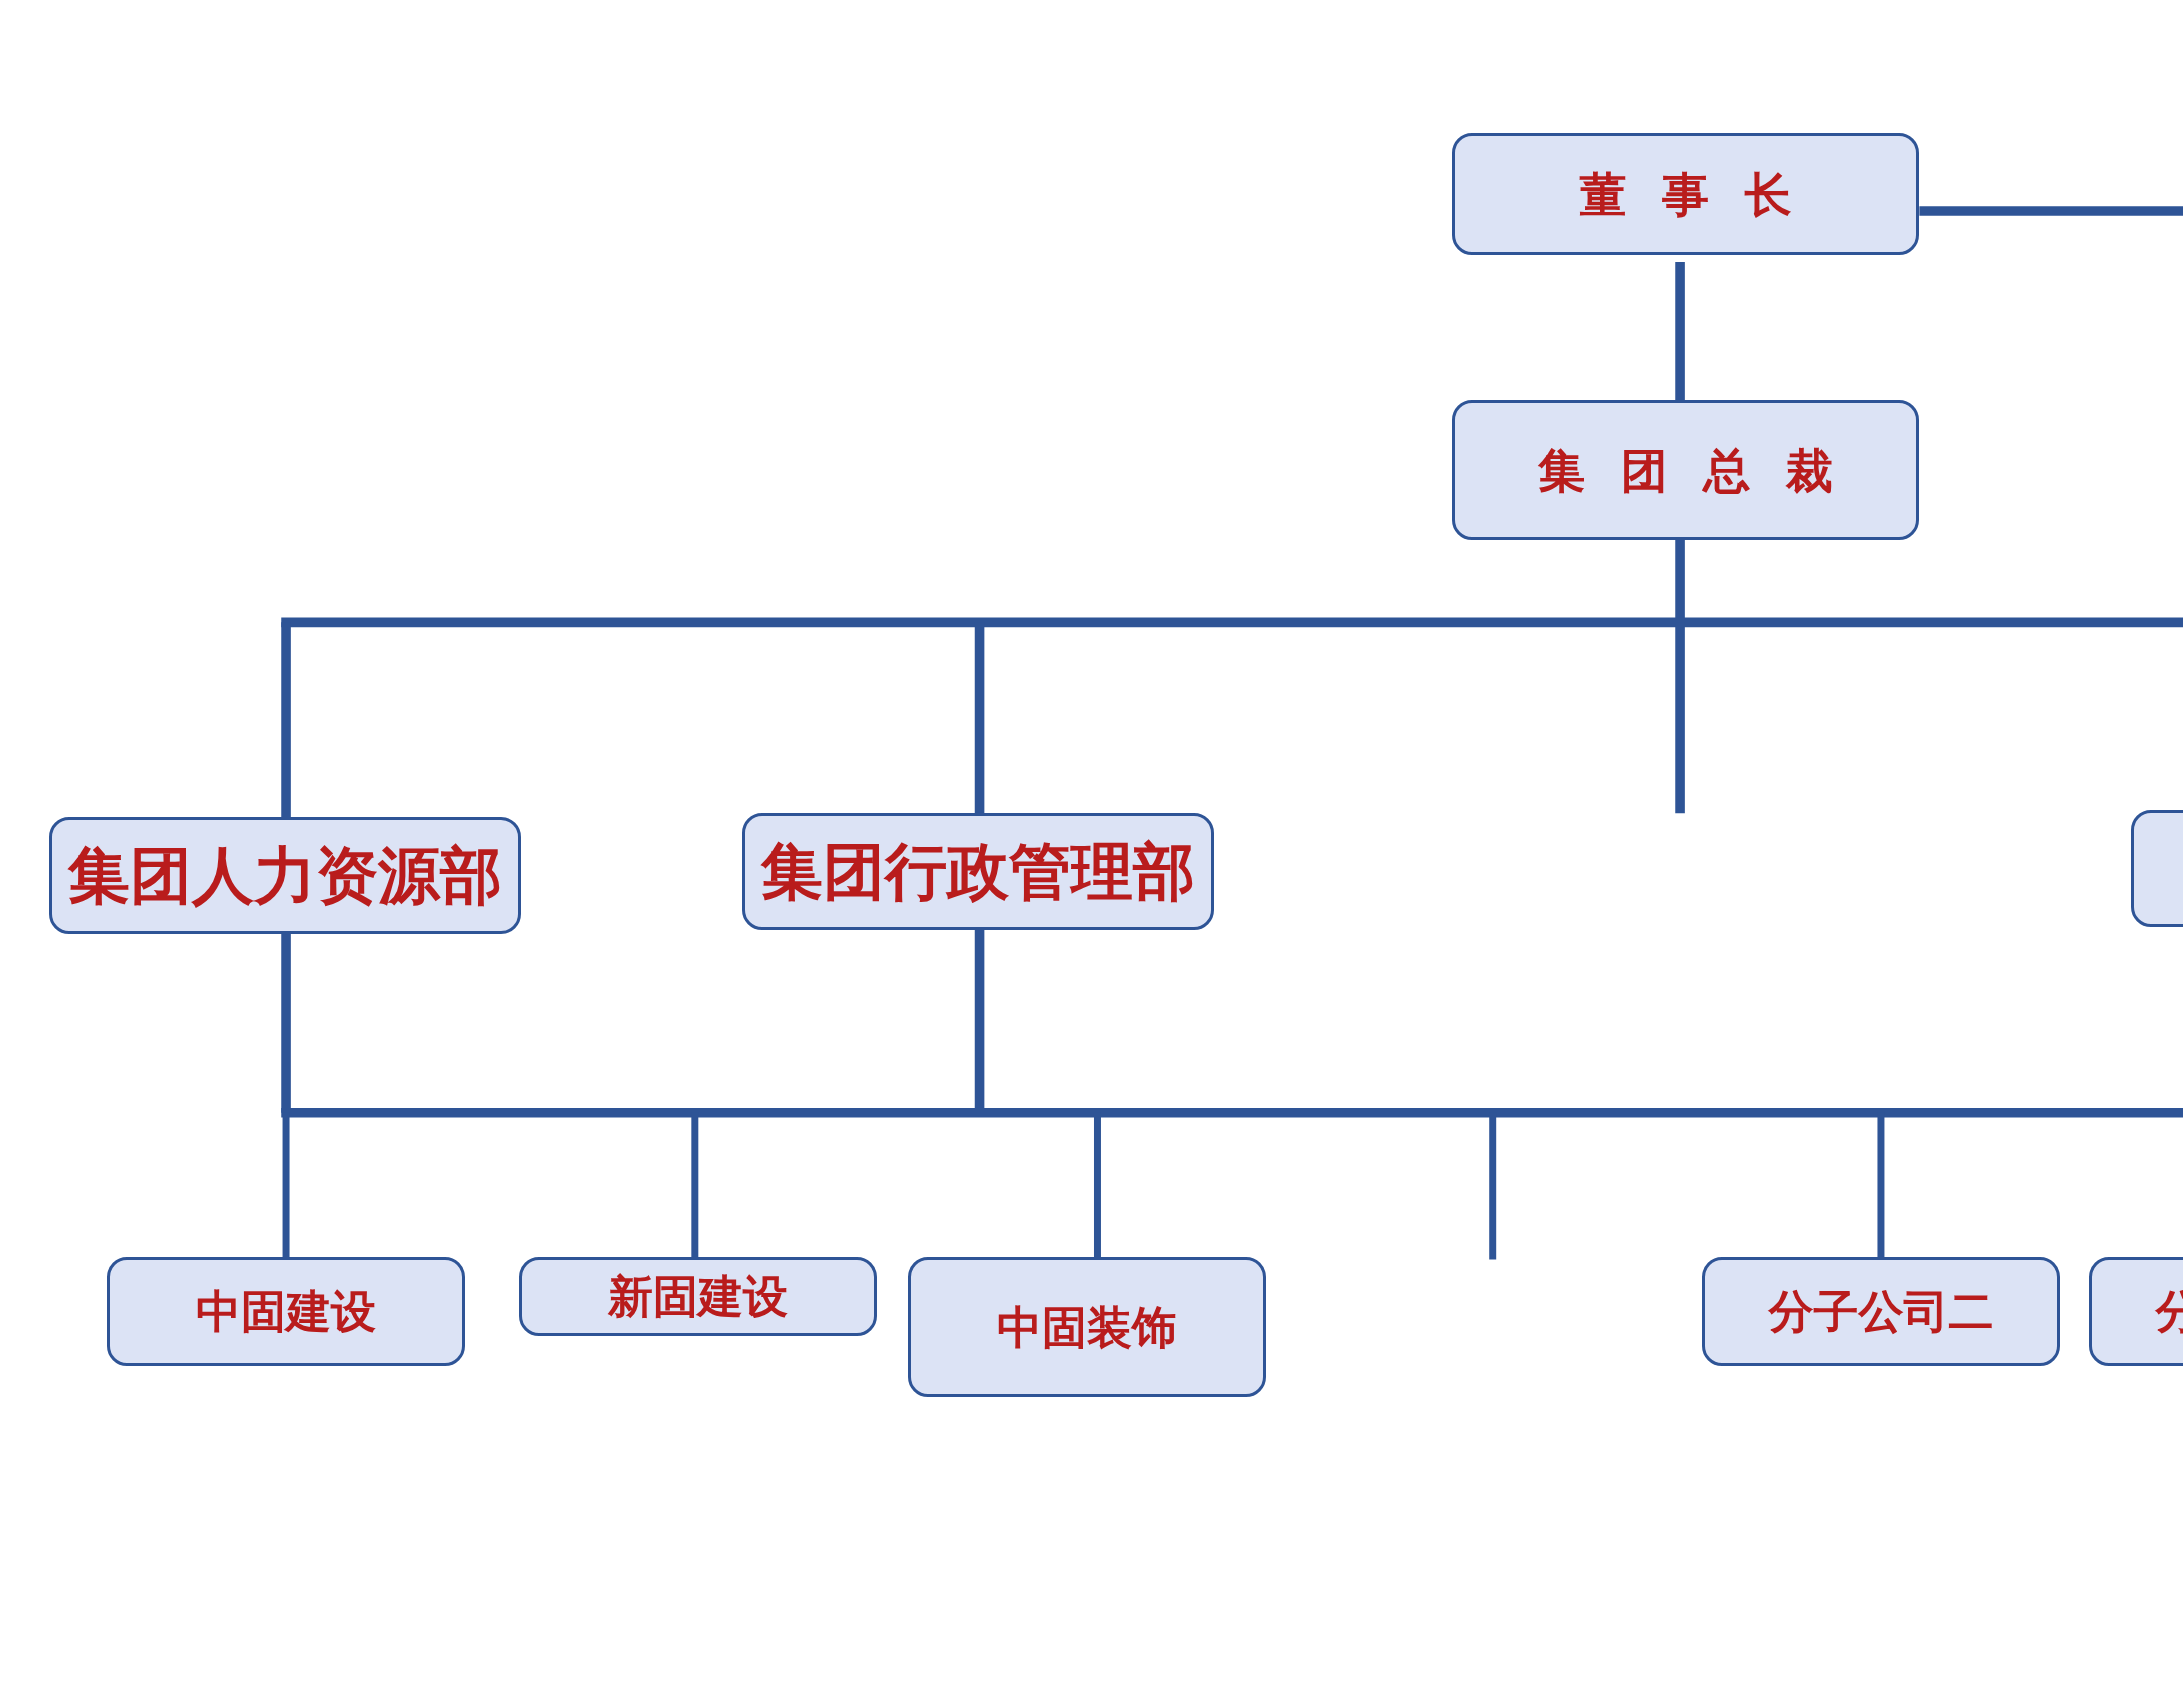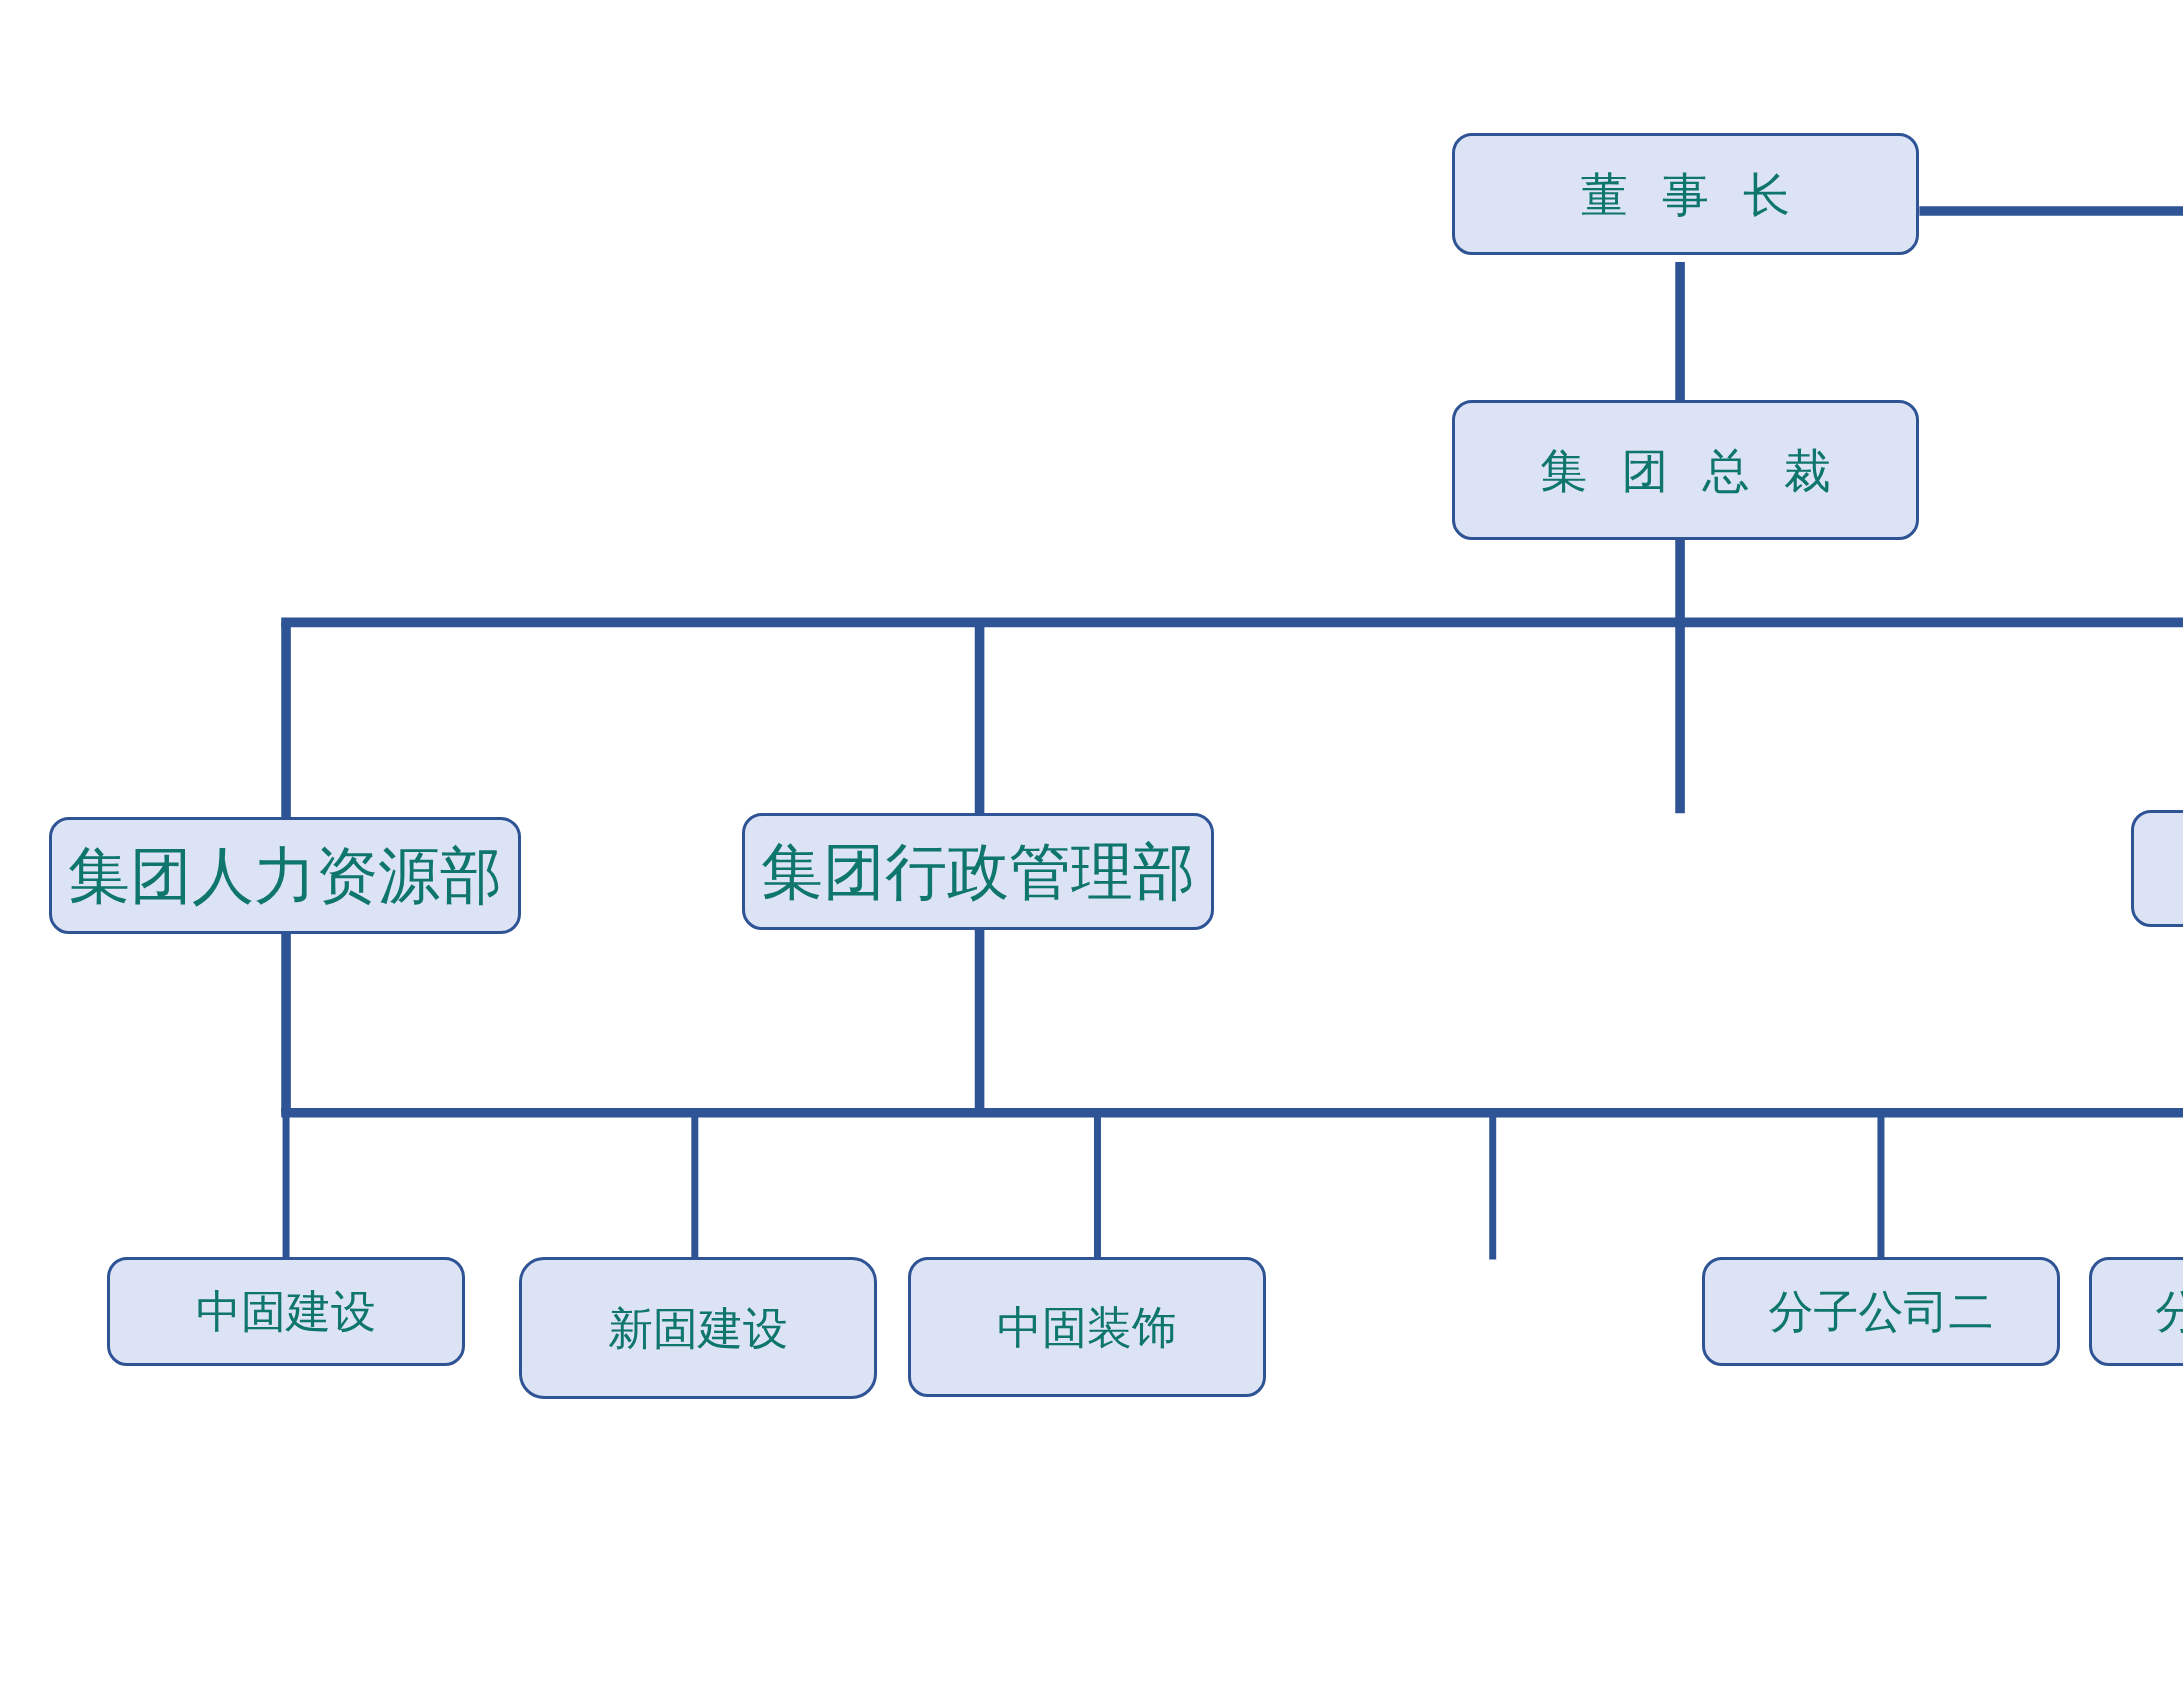--- a/index.html
+++ b/index.html
@@ -37,22 +37,22 @@
     border-radius: 20px;
     color: #000000;
     font-weight: bold;
     line-height: 1;
     white-space: nowrap;
     text-align: center;
     z-index: 5;
   }
   .node-label {
     display: block;
-    color: #0f766e;
-    font-weight: normal;
+    color: #b91c1c;
+    font-weight: bold;
   }
   .node.exec { letter-spacing: 9.6px; text-indent: 9.6px; }
   .node.exec .node-label { font-size: 47px; }
   .node.dept .node-label { font-size: 62px; }
   .node.sub .node-label { font-size: 45px; }
 </style>
 </head>
 <body>
 
 <div id="chart-root">
@@ -109,21 +109,21 @@
 
 
   <div class="node dept" style="left:2131px; top:810px; width:472px; height:117px;">
     
   </div>
 
   <div class="node sub" style="left:107px; top:1257px; width:358px; height:109px;">
     <span class="node-label">中固建设</span>
   </div>
 
-  <div class="node sub" style="left:519px; top:1257px; width:358px; height:142px;border-radius:25px;">
+  <div class="node sub" style="left:519px; top:1257px; width:358px; height:79px;">
     <span class="node-label">新固建设</span>
   </div>
 
   <div class="node sub" style="left:908px; top:1257px; width:358px; height:140px;">
     <span class="node-label">中固装饰</span>
   </div>
 
 
   <div class="node sub" style="left:1702px; top:1257px; width:358px; height:109px;">
     <span class="node-label">分子公司二</span>

